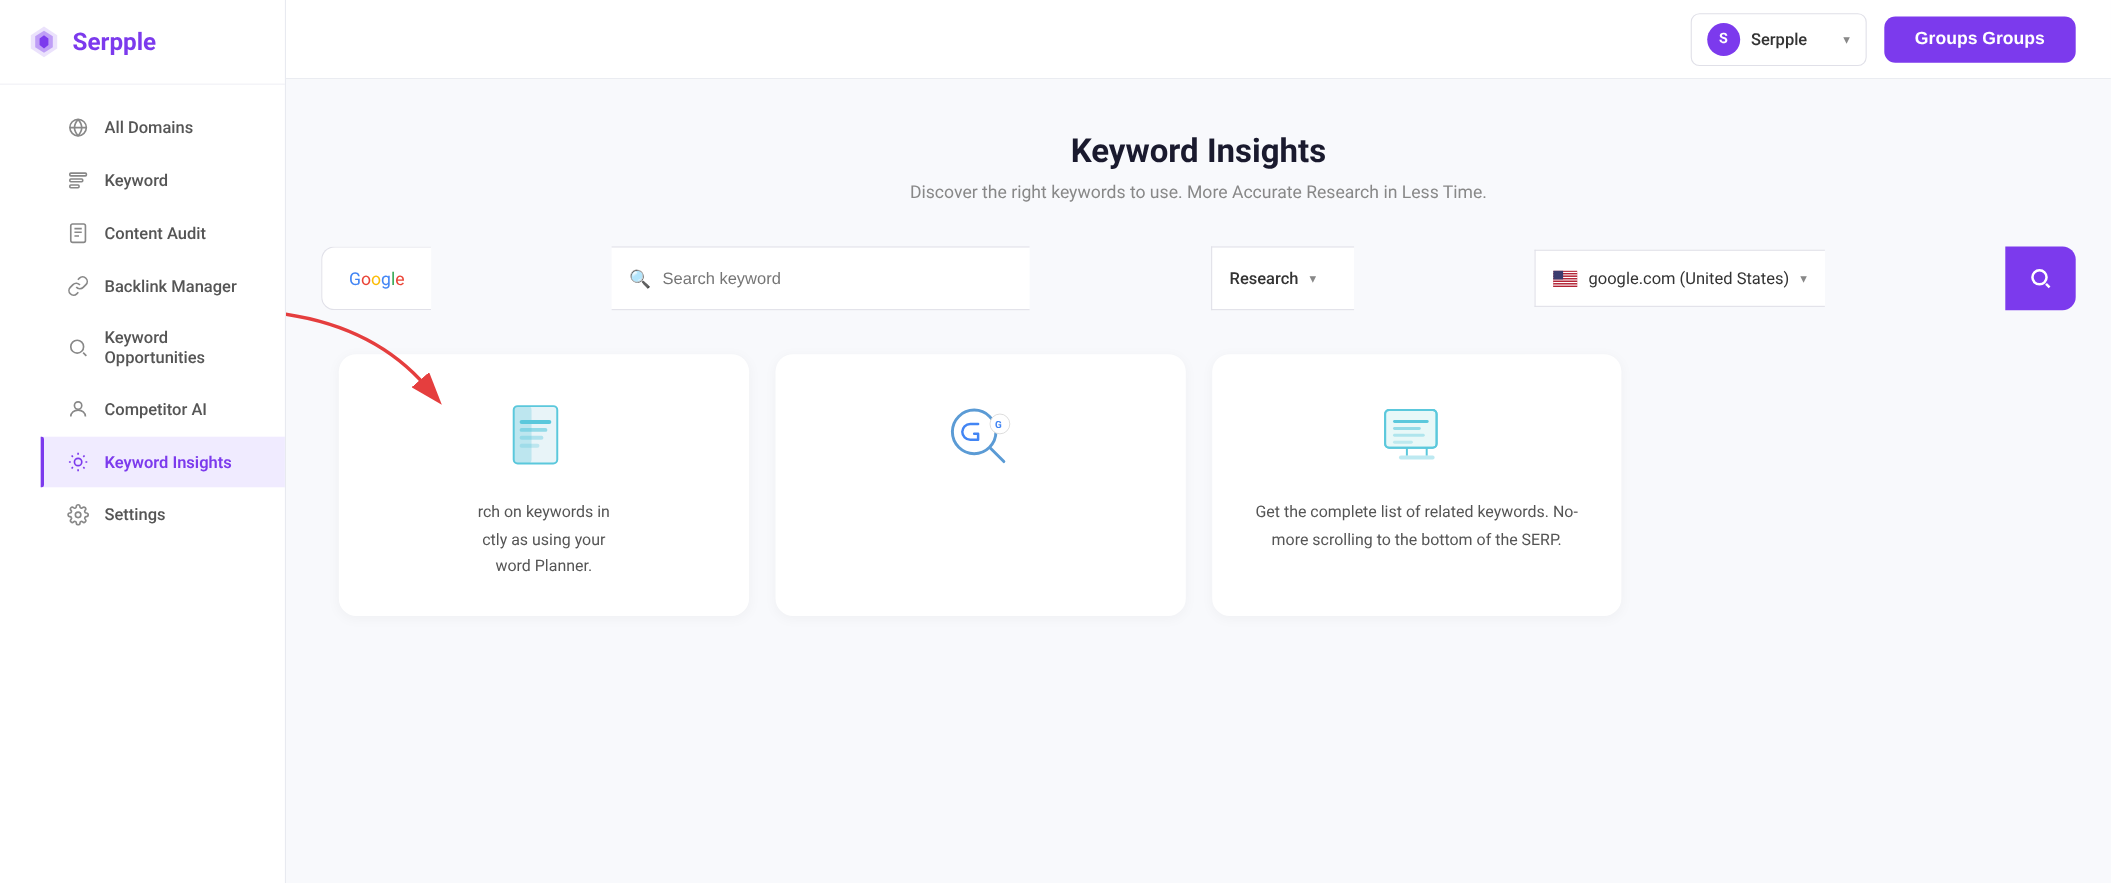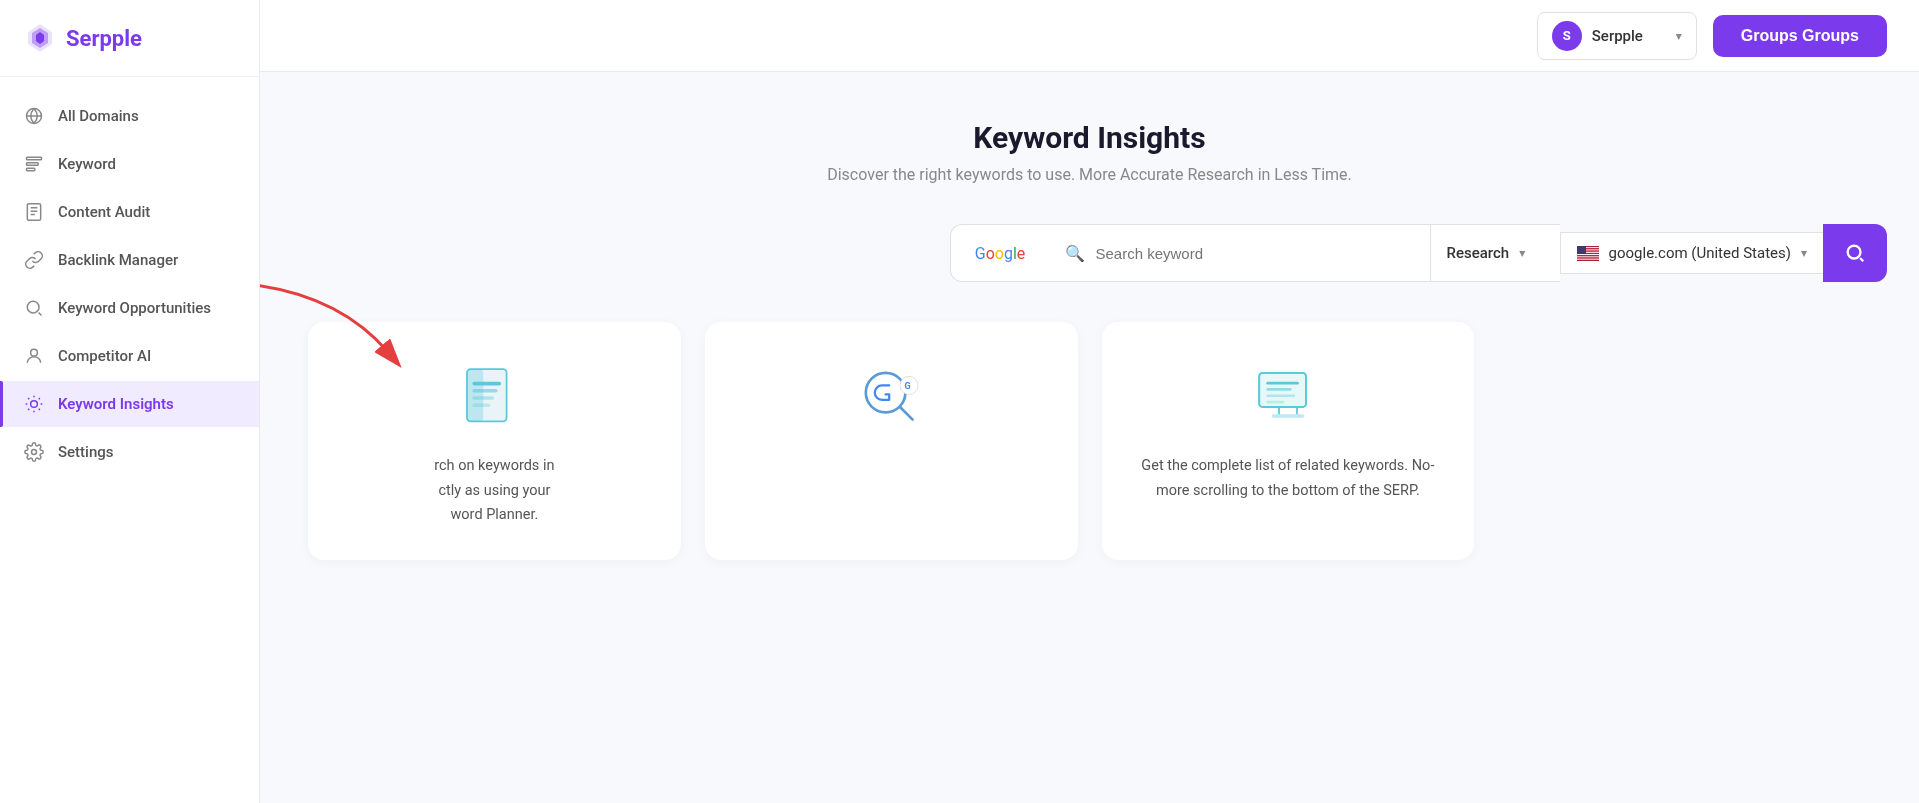--- a/index.html
+++ b/index.html
@@ -30,20 +30,21 @@
     .logo-text {
       font-size: 22px;
       font-weight: 700;
       color: #7c3aed;
     }
     .sidebar-nav {
       display: flex;
       flex-direction: column;
       padding: 16px 0;
       gap: 2px;
+      margin-left: 37px;
     }
     .nav-item {
       display: flex;
       align-items: center;
       gap: 14px;
       padding: 13px 24px;
       cursor: pointer;
       color: #555;
       font-size: 15px;
       font-weight: 500;
@@ -158,21 +159,21 @@
     }
     .hero-subtitle {
       font-size: 16px;
       color: #888;
     }
 
     
     .search-section {
       display: flex;
       align-items: center;
-      justify-content: flex-end;
+      justify-content: space-between;
       padding: 8px 32px 40px;
       gap: 0;
     }
     .google-logo-area {
       display: flex;
       align-items: center;
       justify-content: center;
       background: #fff;
       border: 1px solid #e0e0e8;
       border-right: none;
@@ -225,21 +226,21 @@
       min-width: 130px;
     }
     .keyword-dropdown span { font-size: 15px; color: #333; font-weight: 500; }
 
     .region-dropdown {
       display: flex;
       align-items: center;
       background: #fff;
       border: 1px solid #e0e0e8;
       border-right: none;
-      height: 42px;
+      height: 52px;
       padding: 0 16px;
       gap: 10px;
       cursor: pointer;
       min-width: 220px;
     }
     .region-dropdown span { font-size: 15px; color: #333; }
 
     .search-btn {
       background: #7c3aed;
       border: none;

